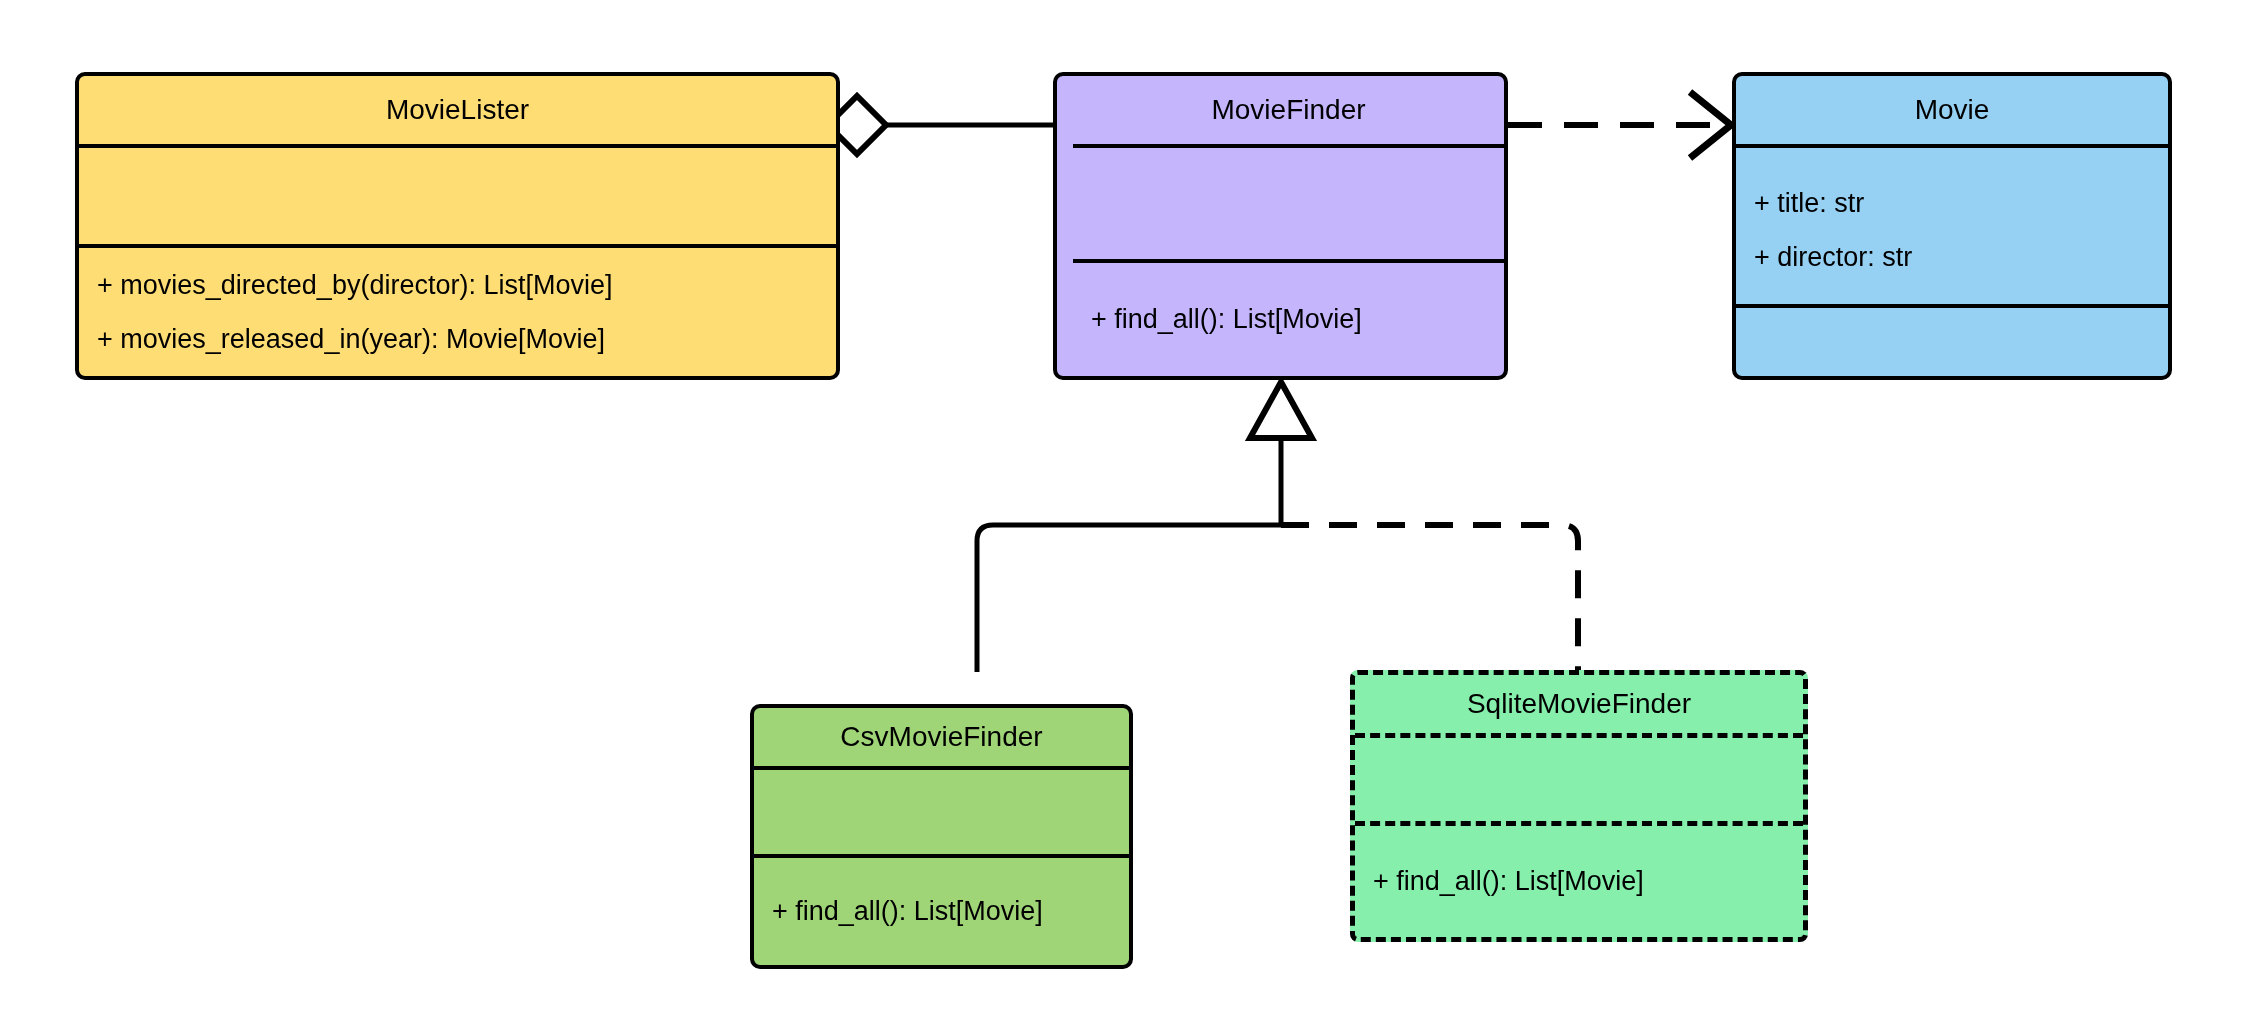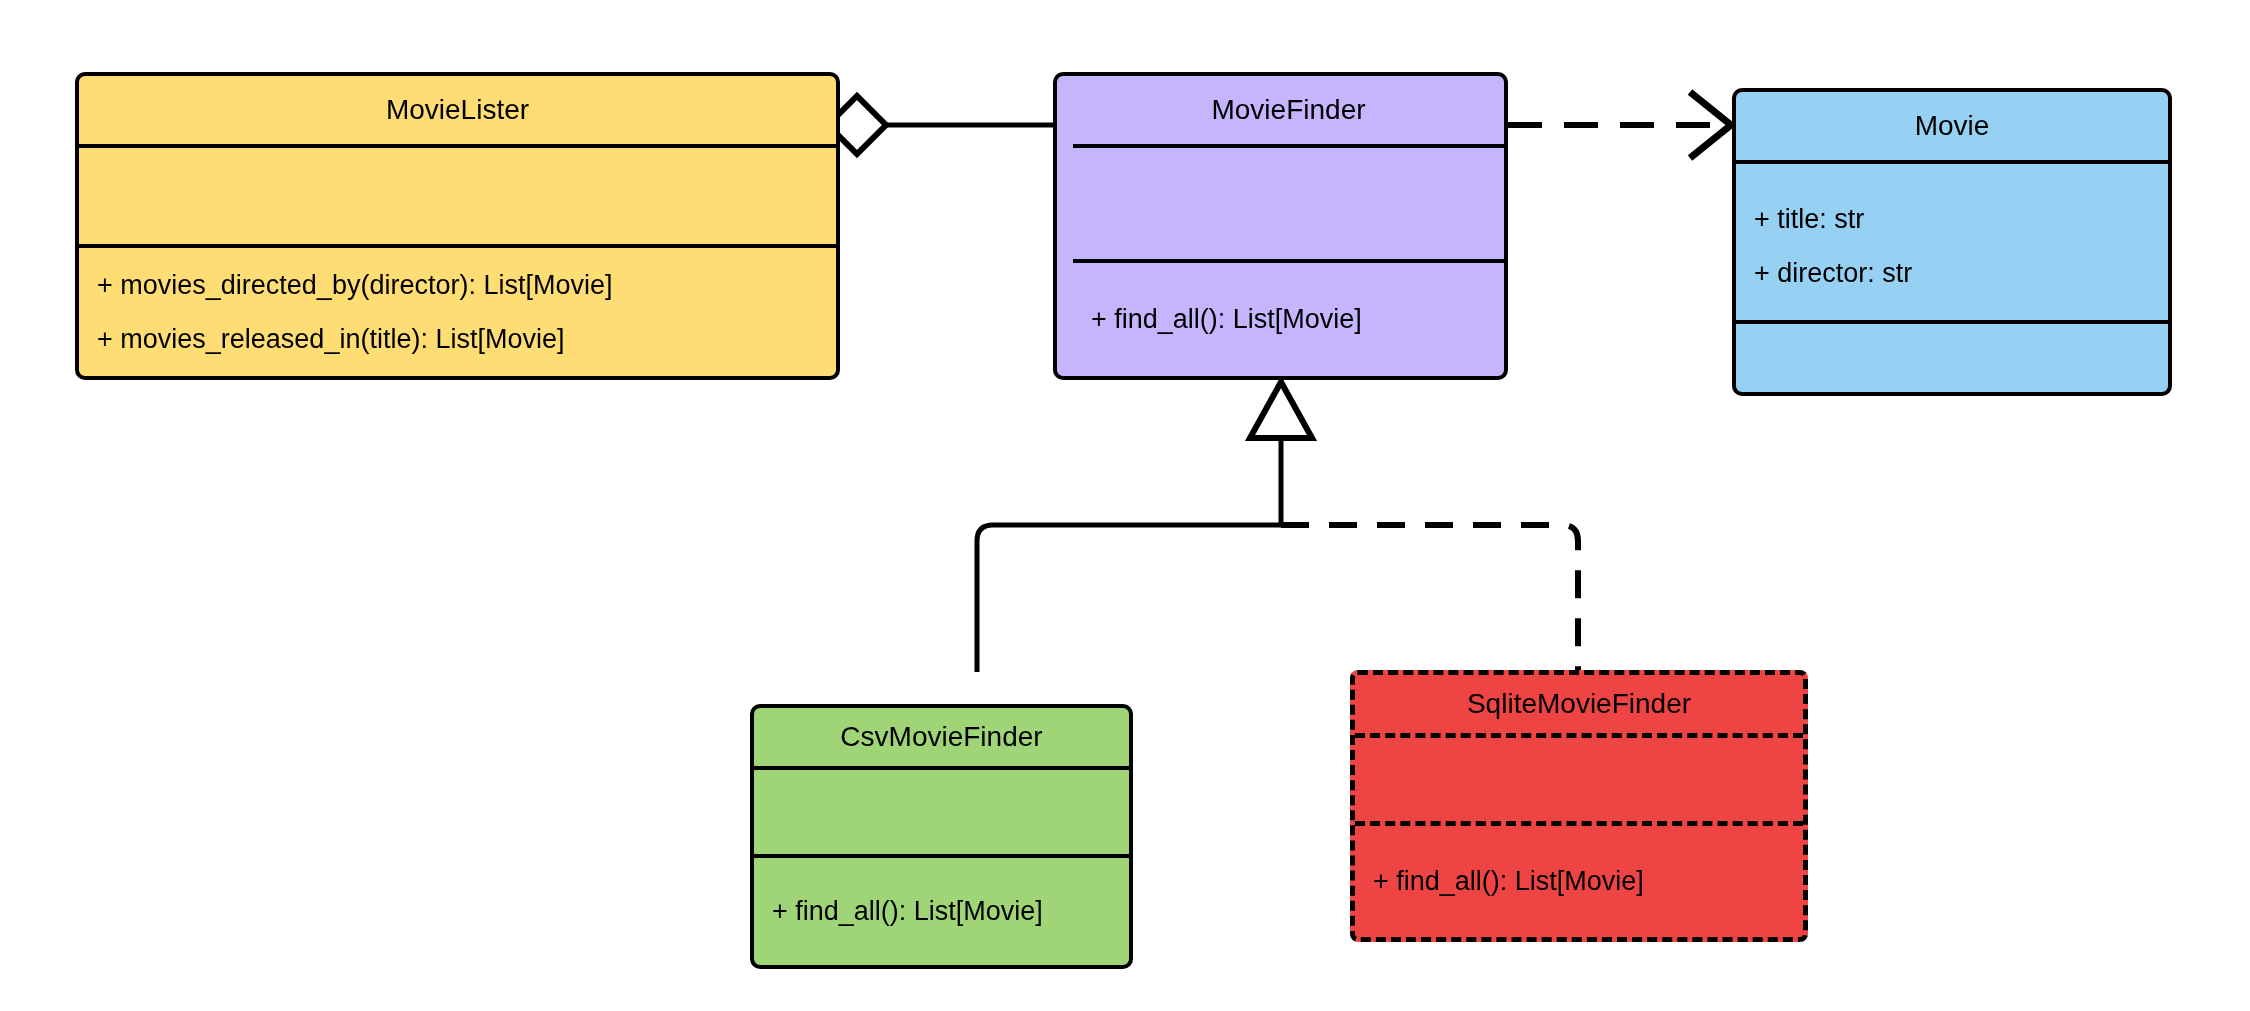--- a/index.html
+++ b/index.html
@@ -86,31 +86,31 @@
   #cls-movielister { left: 75px;  top: 72px;  width: 765px; height: 308px; background: #ffdd75; }
   #cls-movielister .c-name  { height: 68px; }
   #cls-movielister .c-attrs { height: 100px; }
   #cls-movielister .c-ops   { flex: 1; }
 
   #cls-moviefinder { left: 1053px; top: 72px; width: 455px; height: 308px; background: #c4b5fd; padding-left: 16px; }
   #cls-moviefinder .c-name  { height: 68px; }
   #cls-moviefinder .c-attrs { height: 115px; }
   #cls-moviefinder .c-ops   { flex: 1; }
 
-  #cls-movie { left: 1732px; top: 88px; width: 440px; height: 308px; background: #96d0f2; }
+  #cls-movie { left: 1732px; top: 72px; width: 440px; height: 308px; background: #96d0f2; }
   #cls-movie .c-name  { height: 68px; }
   #cls-movie .c-attrs { flex: 1; padding-top: 8px; }
   #cls-movie .c-empty { height: 72px; }
 
   #cls-csvmoviefinder { left: 750px; top: 704px; width: 383px; height: 265px; background: #9fd477; }
   #cls-csvmoviefinder .c-name  { height: 58px; }
   #cls-csvmoviefinder .c-attrs { height: 88px; }
   #cls-csvmoviefinder .c-ops   { flex: 1; }
 
-  #cls-sqlitemoviefinder { left: 1350px; top: 670px; width: 458px; height: 272px; background: #ef4444; }
+  #cls-sqlitemoviefinder { left: 1350px; top: 670px; width: 458px; height: 272px; background: #86efac; }
   #cls-sqlitemoviefinder .c-name  { height: 58px; }
   #cls-sqlitemoviefinder .c-attrs { height: 88px; }
   #cls-sqlitemoviefinder .c-ops   { flex: 1; }
 </style>
 </head>
 <body>
 
 <div id="canvas">
 
   <svg id="edges" viewBox="0 0 2250 1011" xmlns="http://www.w3.org/2000/svg">
@@ -139,21 +139,21 @@
     </g>
   </svg>
 
   <div class="uml-class" id="cls-movielister">
     <div class="compartment c-name">
       <span class="class-title">MovieLister</span>
     </div>
     <div class="compartment c-attrs"></div>
     <div class="compartment c-ops">
       <span class="member">+ movies_directed_by(director): List[Movie]</span>
-      <span class="member">+ movies_released_in(title): List[Movie]</span>
+      <span class="member">+ movies_released_in(year): Movie[Movie]</span>
     </div>
   </div>
 
   <div class="uml-class" id="cls-moviefinder">
     <div class="compartment c-name">
       <span class="class-title">MovieFinder</span>
     </div>
     <div class="compartment c-attrs"></div>
     <div class="compartment c-ops">
       <span class="member">+ find_all(): List[Movie]</span>

